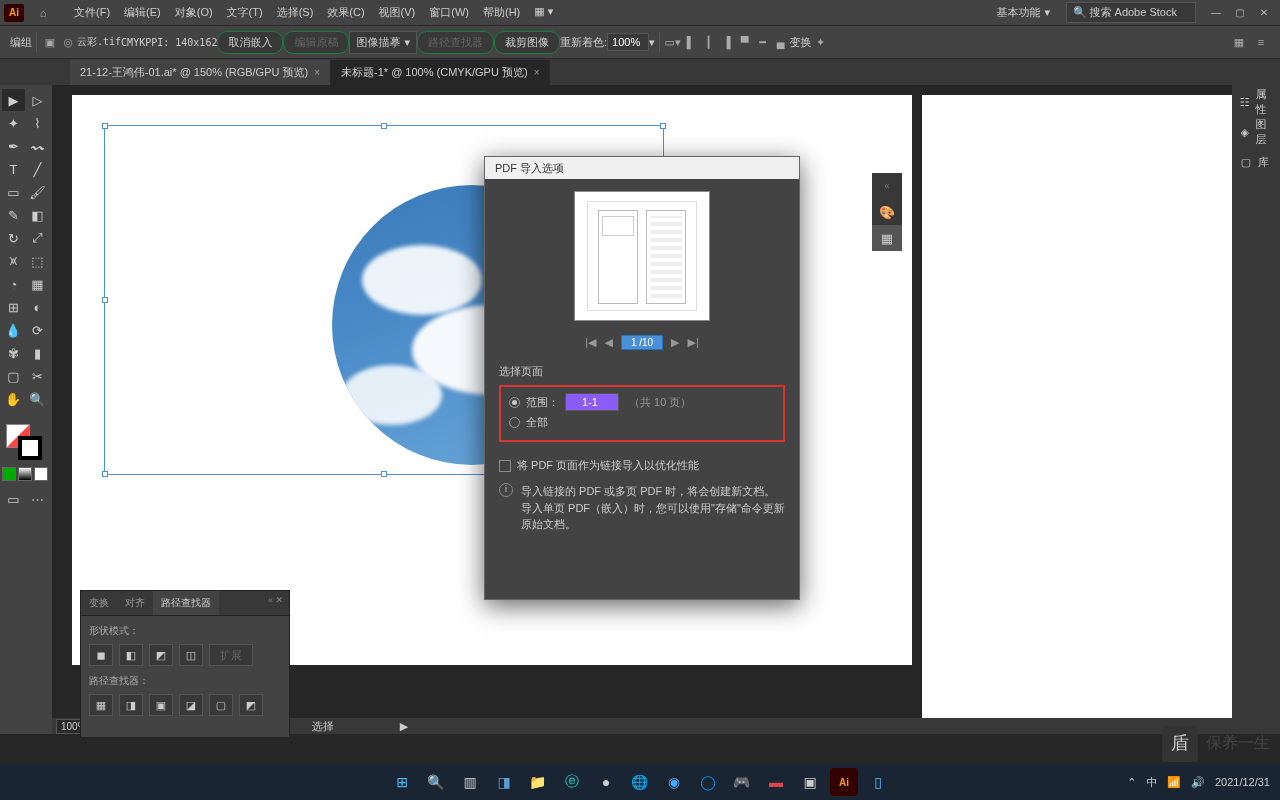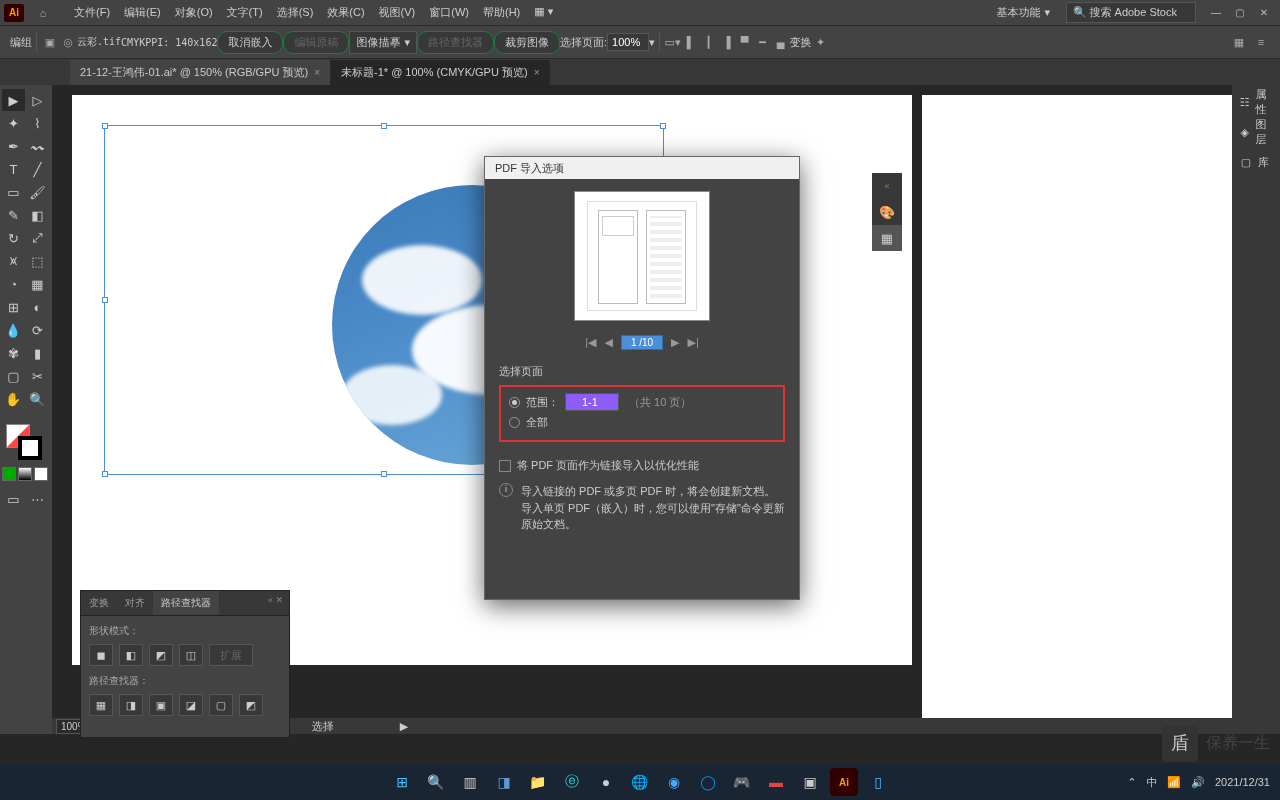--- a/index.html
+++ b/index.html
@@ -129,21 +129,21 @@
   <span class="file-info">CMYK</span>
   <span class="file-info">PPI: 140x162</span>
   <div class="ctrl-btn">取消嵌入</div>
   <div class="ctrl-btn disabled">编辑原稿</div>
   <div class="dropdown-field">
       <span>图像描摹</span> 
       <span>▾</span>
     </div>
   <div class="ctrl-btn disabled">路径查找器</div>
   <div class="ctrl-btn">裁剪图像</div>
-  <span class="ctrl-label">选择页面:</span>
+  <span class="ctrl-label">重新着色:</span>
   <input class="opacity-input" value="100%" style="">
   <span>▾</span>
   <div class="icon-sep"></div>
   <div class="small-icon">▭▾</div>
   <div class="small-icon">▌</div>
   <div class="small-icon">┃</div>
   <div class="small-icon">▐</div>
   <div class="small-icon">▀</div>
   <div class="small-icon">━</div>
   <div class="small-icon">▄</div>

